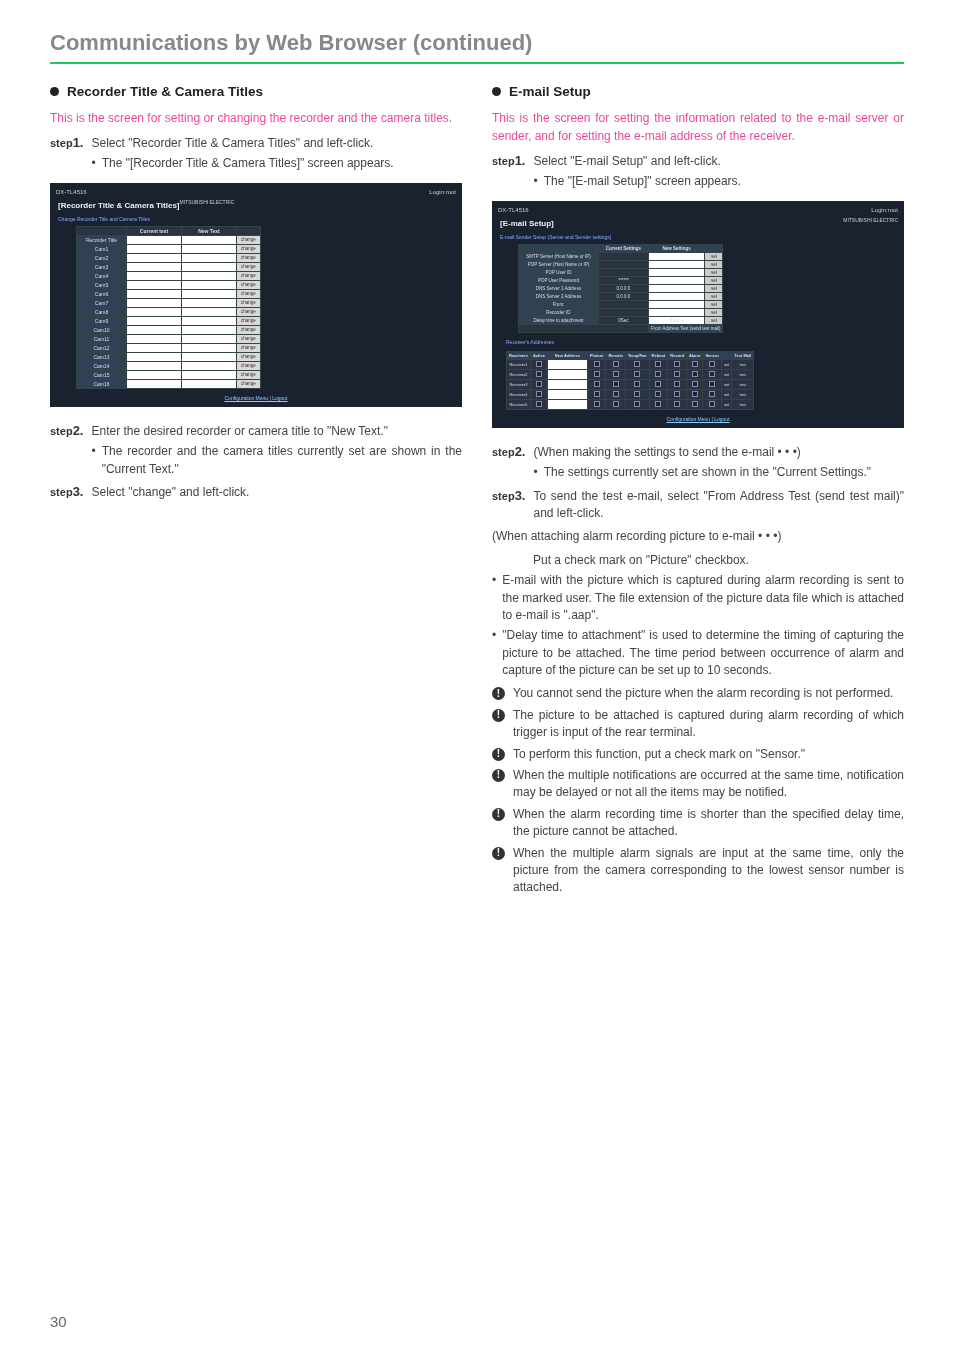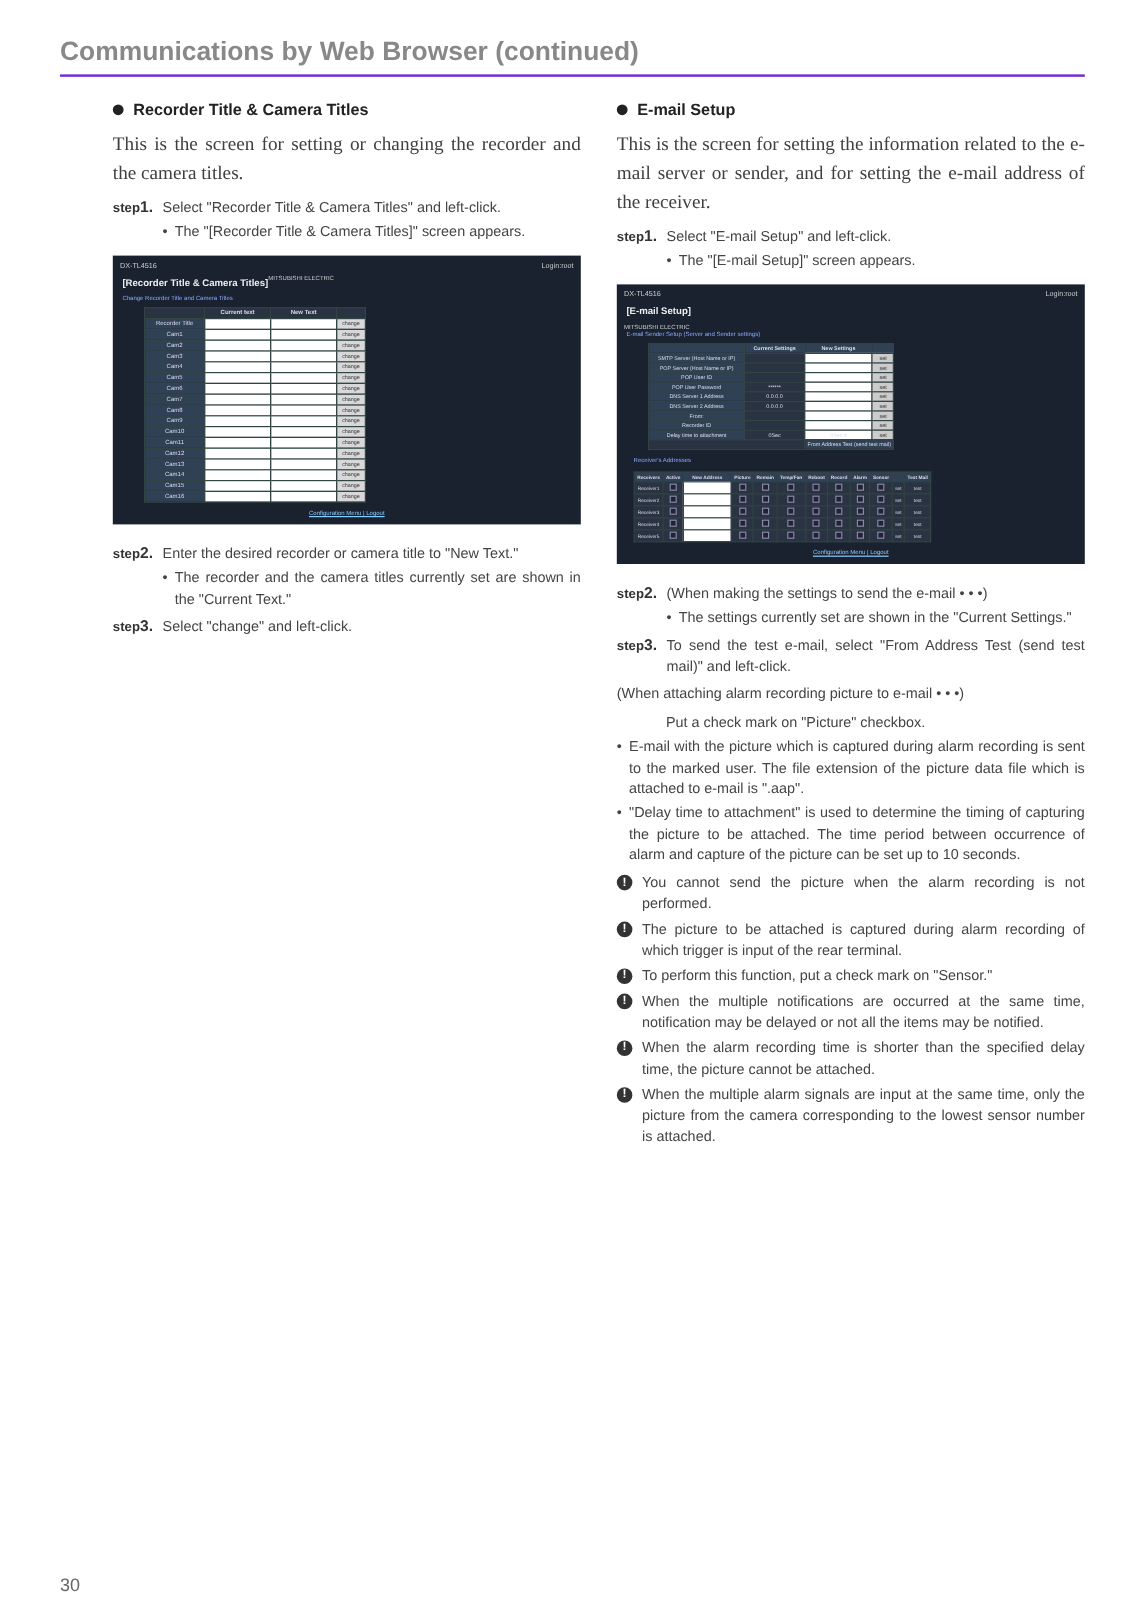--- a/index.html
+++ b/index.html
@@ -8,50 +8,48 @@
       background: #fff;
       width: 954px;
       padding: 30px 50px 20px 50px;
       color: #333;
       font-size: 12px;
     }
     .page-title {
       font-size: 22px;
       font-weight: bold;
       color: #888;
-      border-bottom: 2px solid #6d28d9;
+      border-bottom: 2px solid #22c55e;
       padding-bottom: 6px;
       margin-bottom: 20px;
     }
     .columns {
       display: flex;
       gap: 30px;
-      margin-left: 44px;
     }
     .col { flex: 1; min-width: 0; }
     .section-heading {
       font-size: 13.5px;
       font-weight: bold;
       margin-bottom: 10px;
       display: flex;
       align-items: center;
       gap: 8px;
       color: #222;
     }
     .bullet {
       width: 9px; height: 9px; border-radius: 50%; background: #222;
       display: inline-block;
     }
     .para {
-      font-size: 16px;
+      font-size: 12px;
       line-height: 1.5;
       text-align: justify;
       margin-bottom: 8px;
-      color: #404040;
-      font-family: Liberation Serif, serif;
+      color: #ec4899;
     }
     .step {
       display: flex;
       gap: 8px;
       margin-bottom: 6px;
       justify-content: flex-end;
     }
     .step-label {
       font-weight: bold;
       font-size: 11px;
@@ -315,21 +313,21 @@
             <span>The "[E-mail Setup]" screen appears.</span>
           </div>
       </div>
     </div>
 
     <div class="mockup" style="min-height:160px;">
        <div class="topbar">
         <span>DX-TL4516</span>
         <span>Login:root</span>
       </div>
-      <div style="display:flex;justify-content:space-between;align-items:flex-start;flex-direction:column;">
+      <div style="display:flex;justify-content:space-between;align-items:flex-start;">
         <div class="title">[E-mail Setup]</div>
         <div class="logo">MITSUBISHI ELECTRIC</div>
       </div>
       <div class="subtitle">E-mail Sender Setup (Server and Sender settings)</div>
       <table class="mock-table email-table">
         <tbody>
             <tr>
           <th class="hdr"></th>
           <th class="hdr">Current Settings</th>
           <th class="hdr">New Settings</th>

